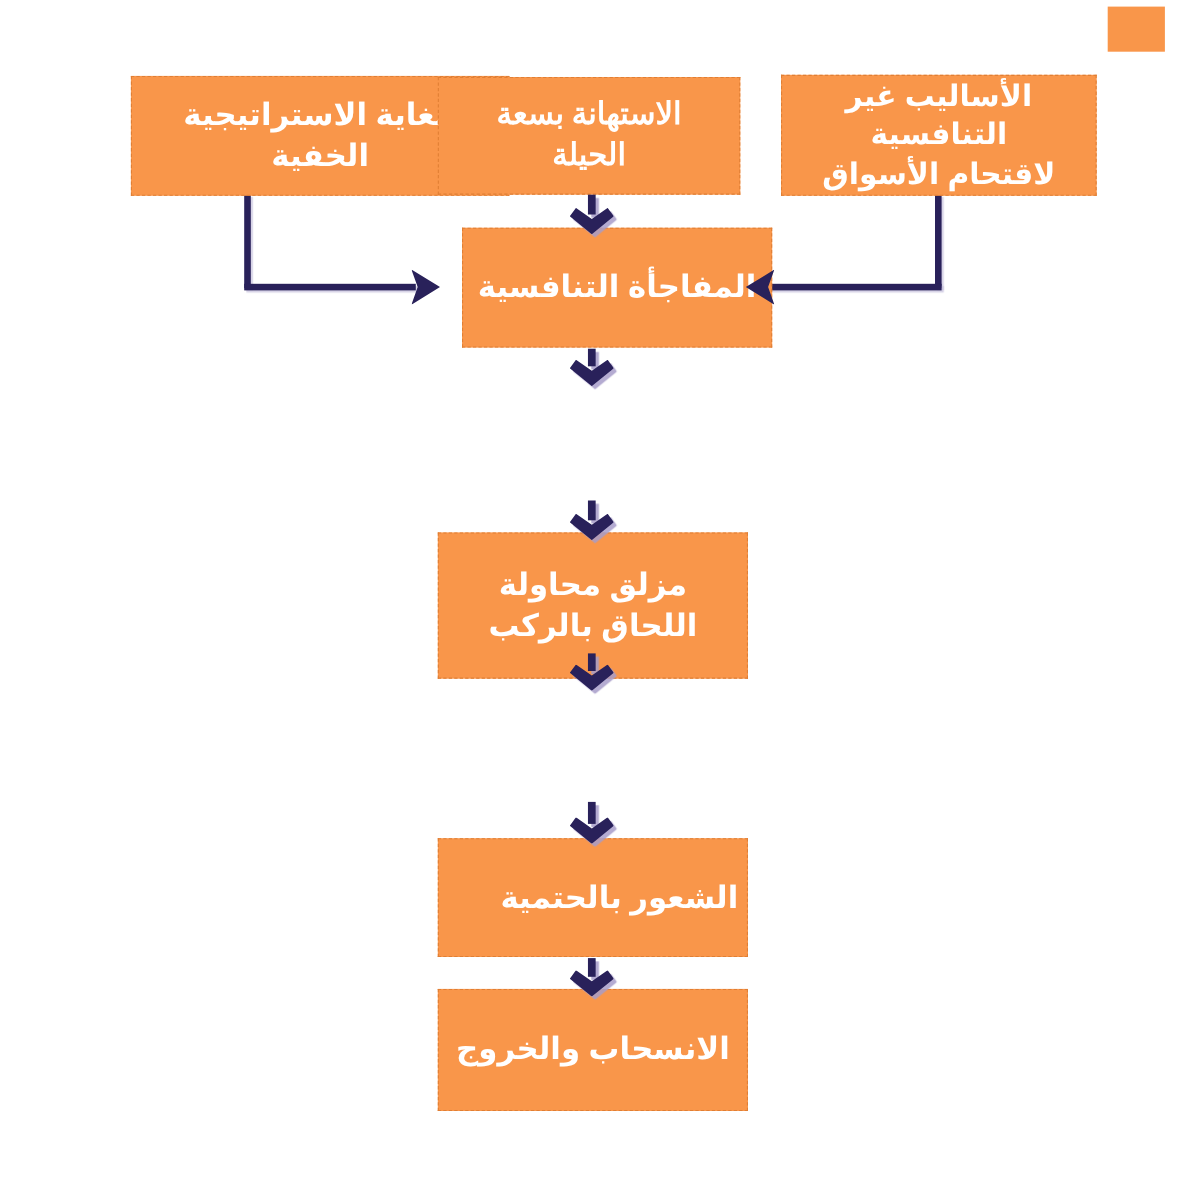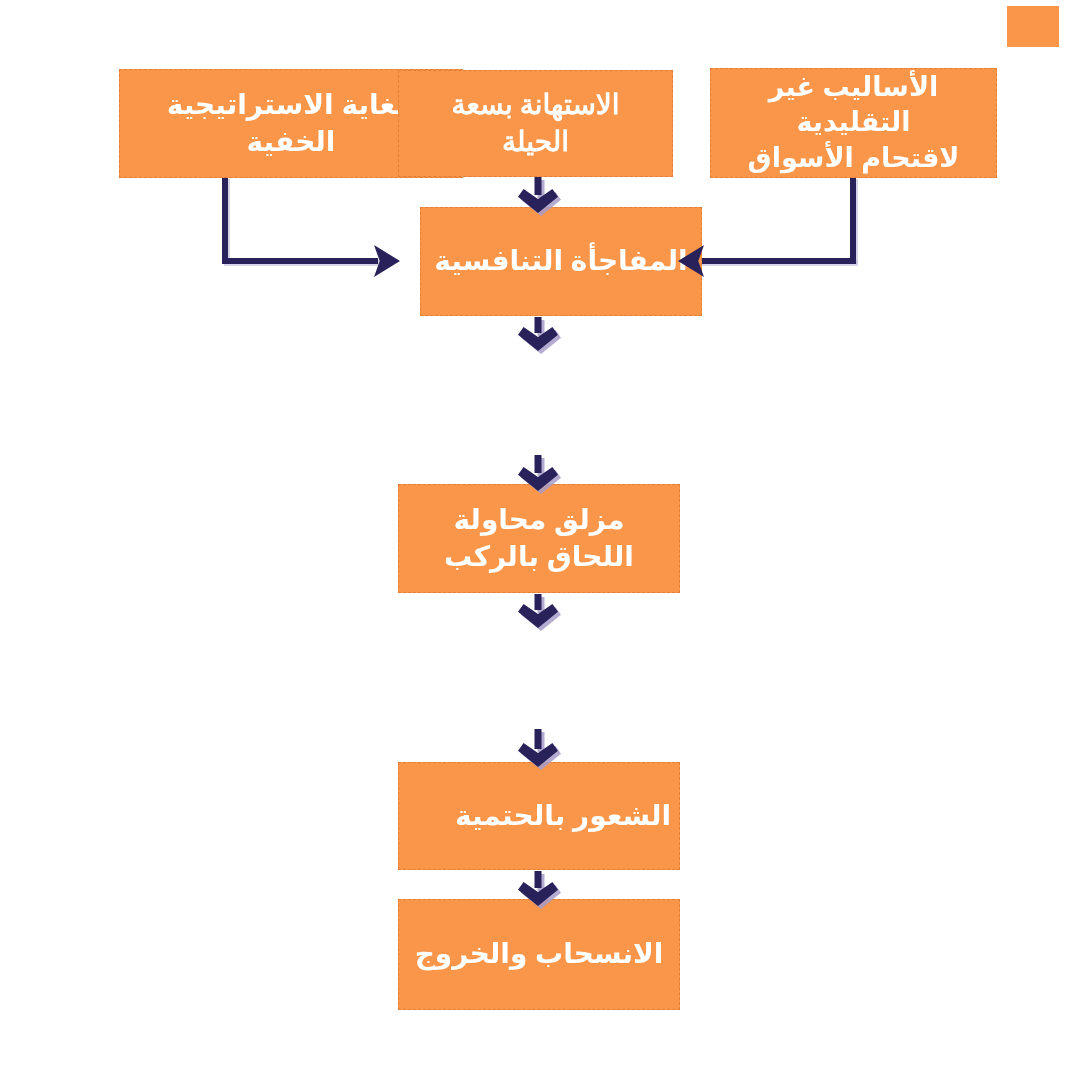--- a/index.html
+++ b/index.html
@@ -24,21 +24,21 @@
     font-size:28px;
     line-height:1.32;
     white-space:pre-line;
     z-index:1;
   }
   #n-hidden   {left:83px;  top:69px;  width:344px; height:109px;margin-left:36px;}
   #n-under    {left:398px; top:70px;  width:275px; height:107px;font-family:Liberation Serif, serif;}
   #n-unconv   {left:710px; top:68px;  width:287px; height:110px; font-size:27px;}
   #n-surprise {left:398px; top:207px; width:282px; height:109px;margin-left:22px;}
   #n-partial  {left:398px; top:345px; width:282px; height:108px;}
-  #n-slide    {left:398px; top:484px; width:282px; height:109px;}
+  #n-slide    {left:398px; top:484px; width:282px; height:133px;}
   #n-battles  {left:398px; top:621px; width:282px; height:107px;}
   #n-inevit   {left:398px; top:762px; width:282px; height:108px;padding-left:48px;}
   #n-exit     {left:398px; top:899px; width:282px; height:111px;text-align:right;}
 
   
   #corner-square{
     position:absolute;left:1007px;top:6px;width:52px;height:41px;
     background:#F9964A;
   }
 
@@ -90,21 +90,21 @@
 <body>
 
 <div id="canvas">
 
   <div id="corner-square"></div>
 
   <div class="node" id="n-hidden">الغاية الاستراتيجية
 الخفية</div>
   <div class="node" id="n-under">الاستهانة بسعة
 الحيلة</div>
-  <div class="node" id="n-unconv">الأساليب غير التقليدية
+  <div class="node" id="n-unconv">الأساليب غير التنافسية
 لاقتحام الأسواق</div>
 
   <div class="node" id="n-surprise">المفاجأة التنافسية</div>
   <div class="node" id="n-slide">مزلق محاولة
 اللحاق بالركب</div>
   <div class="node" id="n-inevit">الشعور بالحتمية</div>
   <div class="node" id="n-exit">الانسحاب والخروج</div>
 
   <div class="varrow" id="a1">
     <div class="stem"></div>

